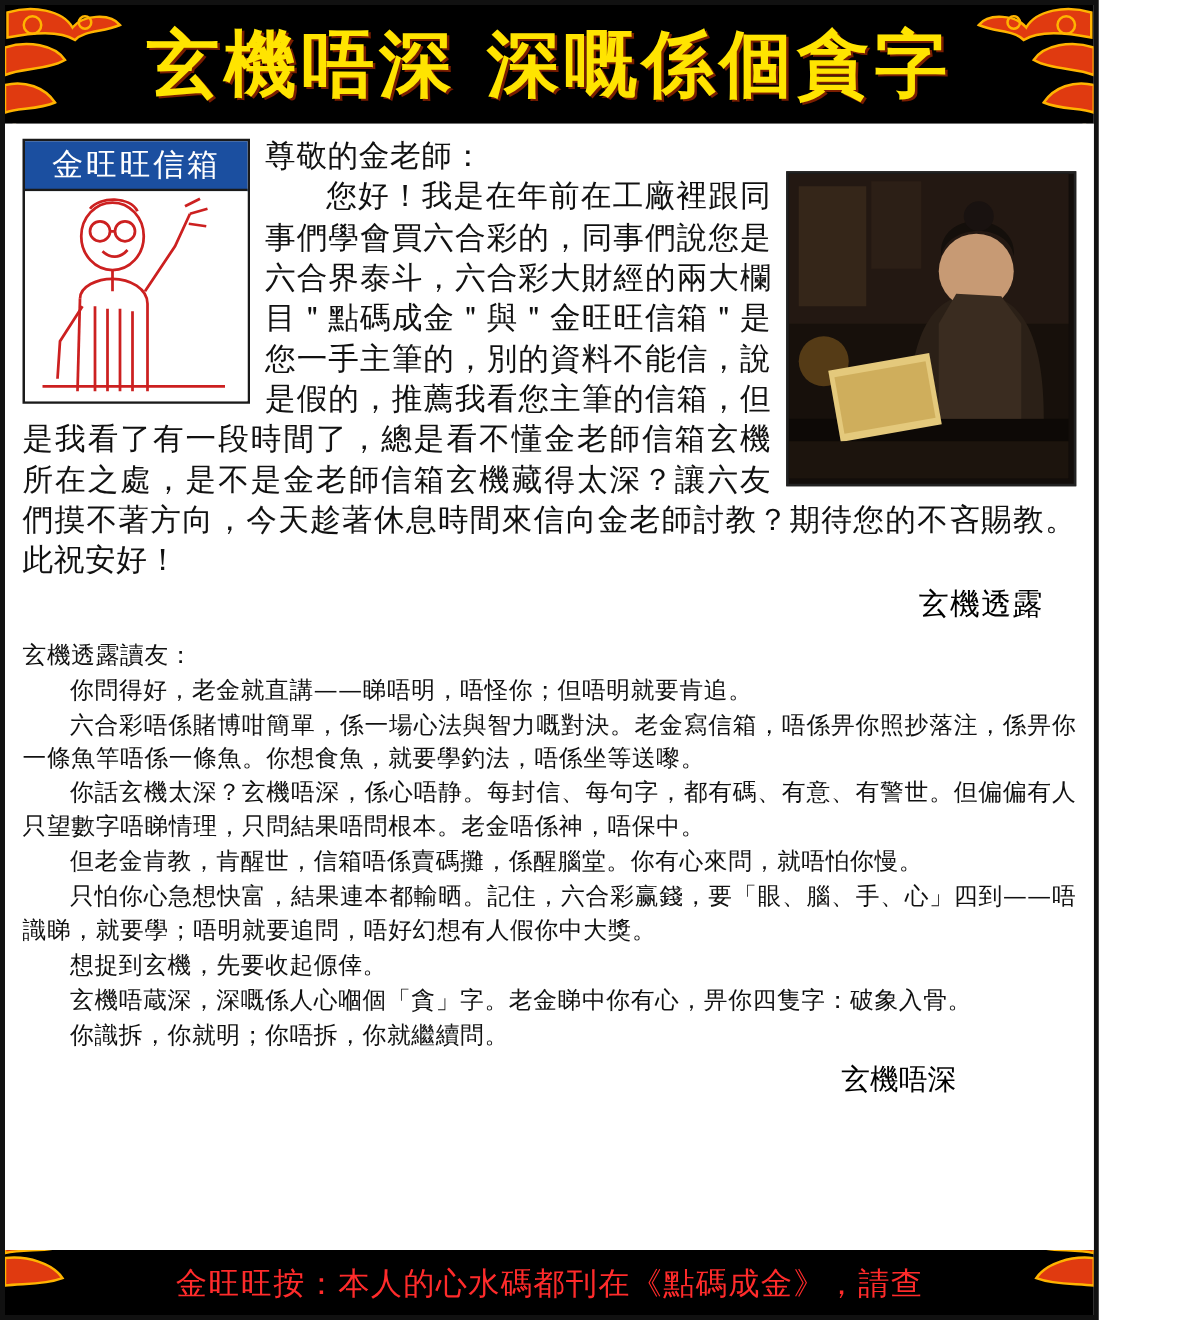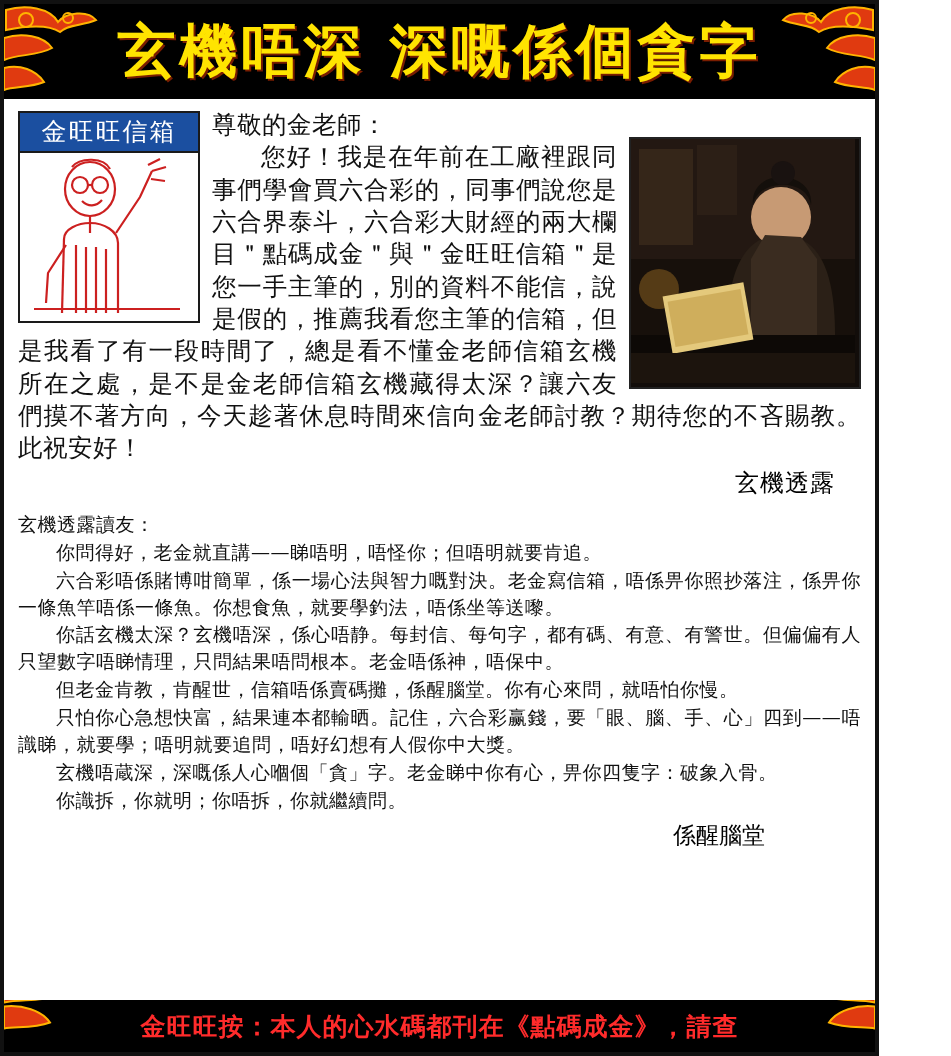--- a/index.html
+++ b/index.html
@@ -122,21 +122,21 @@
   .footer{
     position:absolute;
     left:0;right:0;bottom:0;
     height:52px;
     background:#000;
     display:flex;align-items:center;justify-content:center;
     overflow:hidden;
   }
   .footer-text{
     color:#ff2b2b;
-    font-weight:bold;
+    font-weight:normal;
     font-size:25px;
     letter-spacing:1px;
     white-space:nowrap;
     z-index:3;
   }
   .watermark{
     position:absolute;
     right:6px;bottom:2px;
     color:#fff;
     font-family:"DejaVu Sans","Liberation Sans",sans-serif;
@@ -243,25 +243,26 @@
 
     <div class="sign-right">玄機透露</div>
 
     <div class="reply">
       <p>玄機透露讀友：</p>
       <p class="i">你問得好，老金就直講——睇唔明，唔怪你；但唔明就要肯追。</p>
       <p class="i">六合彩唔係賭博咁簡單，係一場心法與智力嘅對決。老金寫信箱，唔係畀你照抄落注，係畀你一條魚竿唔係一條魚。你想食魚，就要學釣法，唔係坐等送嚟。</p>
       <p class="i">你話玄機太深？玄機唔深，係心唔静。每封信、每句字，都有碼、有意、有警世。但偏偏有人只望數字唔睇情理，只問結果唔問根本。老金唔係神，唔保中。</p>
       <p class="i">但老金肯教，肯醒世，信箱唔係賣碼攤，係醒腦堂。你有心來問，就唔怕你慢。</p>
       <p class="i">只怕你心急想快富，結果連本都輸晒。記住，六合彩赢錢，要「眼、腦、手、心」四到——唔識睇，就要學；唔明就要追問，唔好幻想有人假你中大獎。</p>
+      <p class="i">想捉到玄機，先要收起傆倖。</p>
       <p class="i">玄機唔蔵深，深嘅係人心嗰個「貪」字。老金睇中你有心，畀你四隻字：破象入骨。</p>
       <p class="i">你識拆，你就明；你唔拆，你就繼續問。</p>
     </div>
 
-    <div class="sign-金">係醒腦堂</div>
+    <div class="sign-金">玄機唔深</div>
   </div>
 
   <div class="footer">
     <svg class="cloud bl" viewBox="0 0 120 52">
       <g fill="#e03a10" stroke="#ffb400" stroke-width="2">
         <path d="M0 2 C20 -2 44 4 52 16 C38 24 18 20 0 24 Z"></path>
         <path d="M0 28 C18 26 38 32 46 44 C30 50 12 48 0 50 Z"></path>
         <circle cx="26" cy="12" r="6" fill="none"></circle>
       </g>
     </svg>

